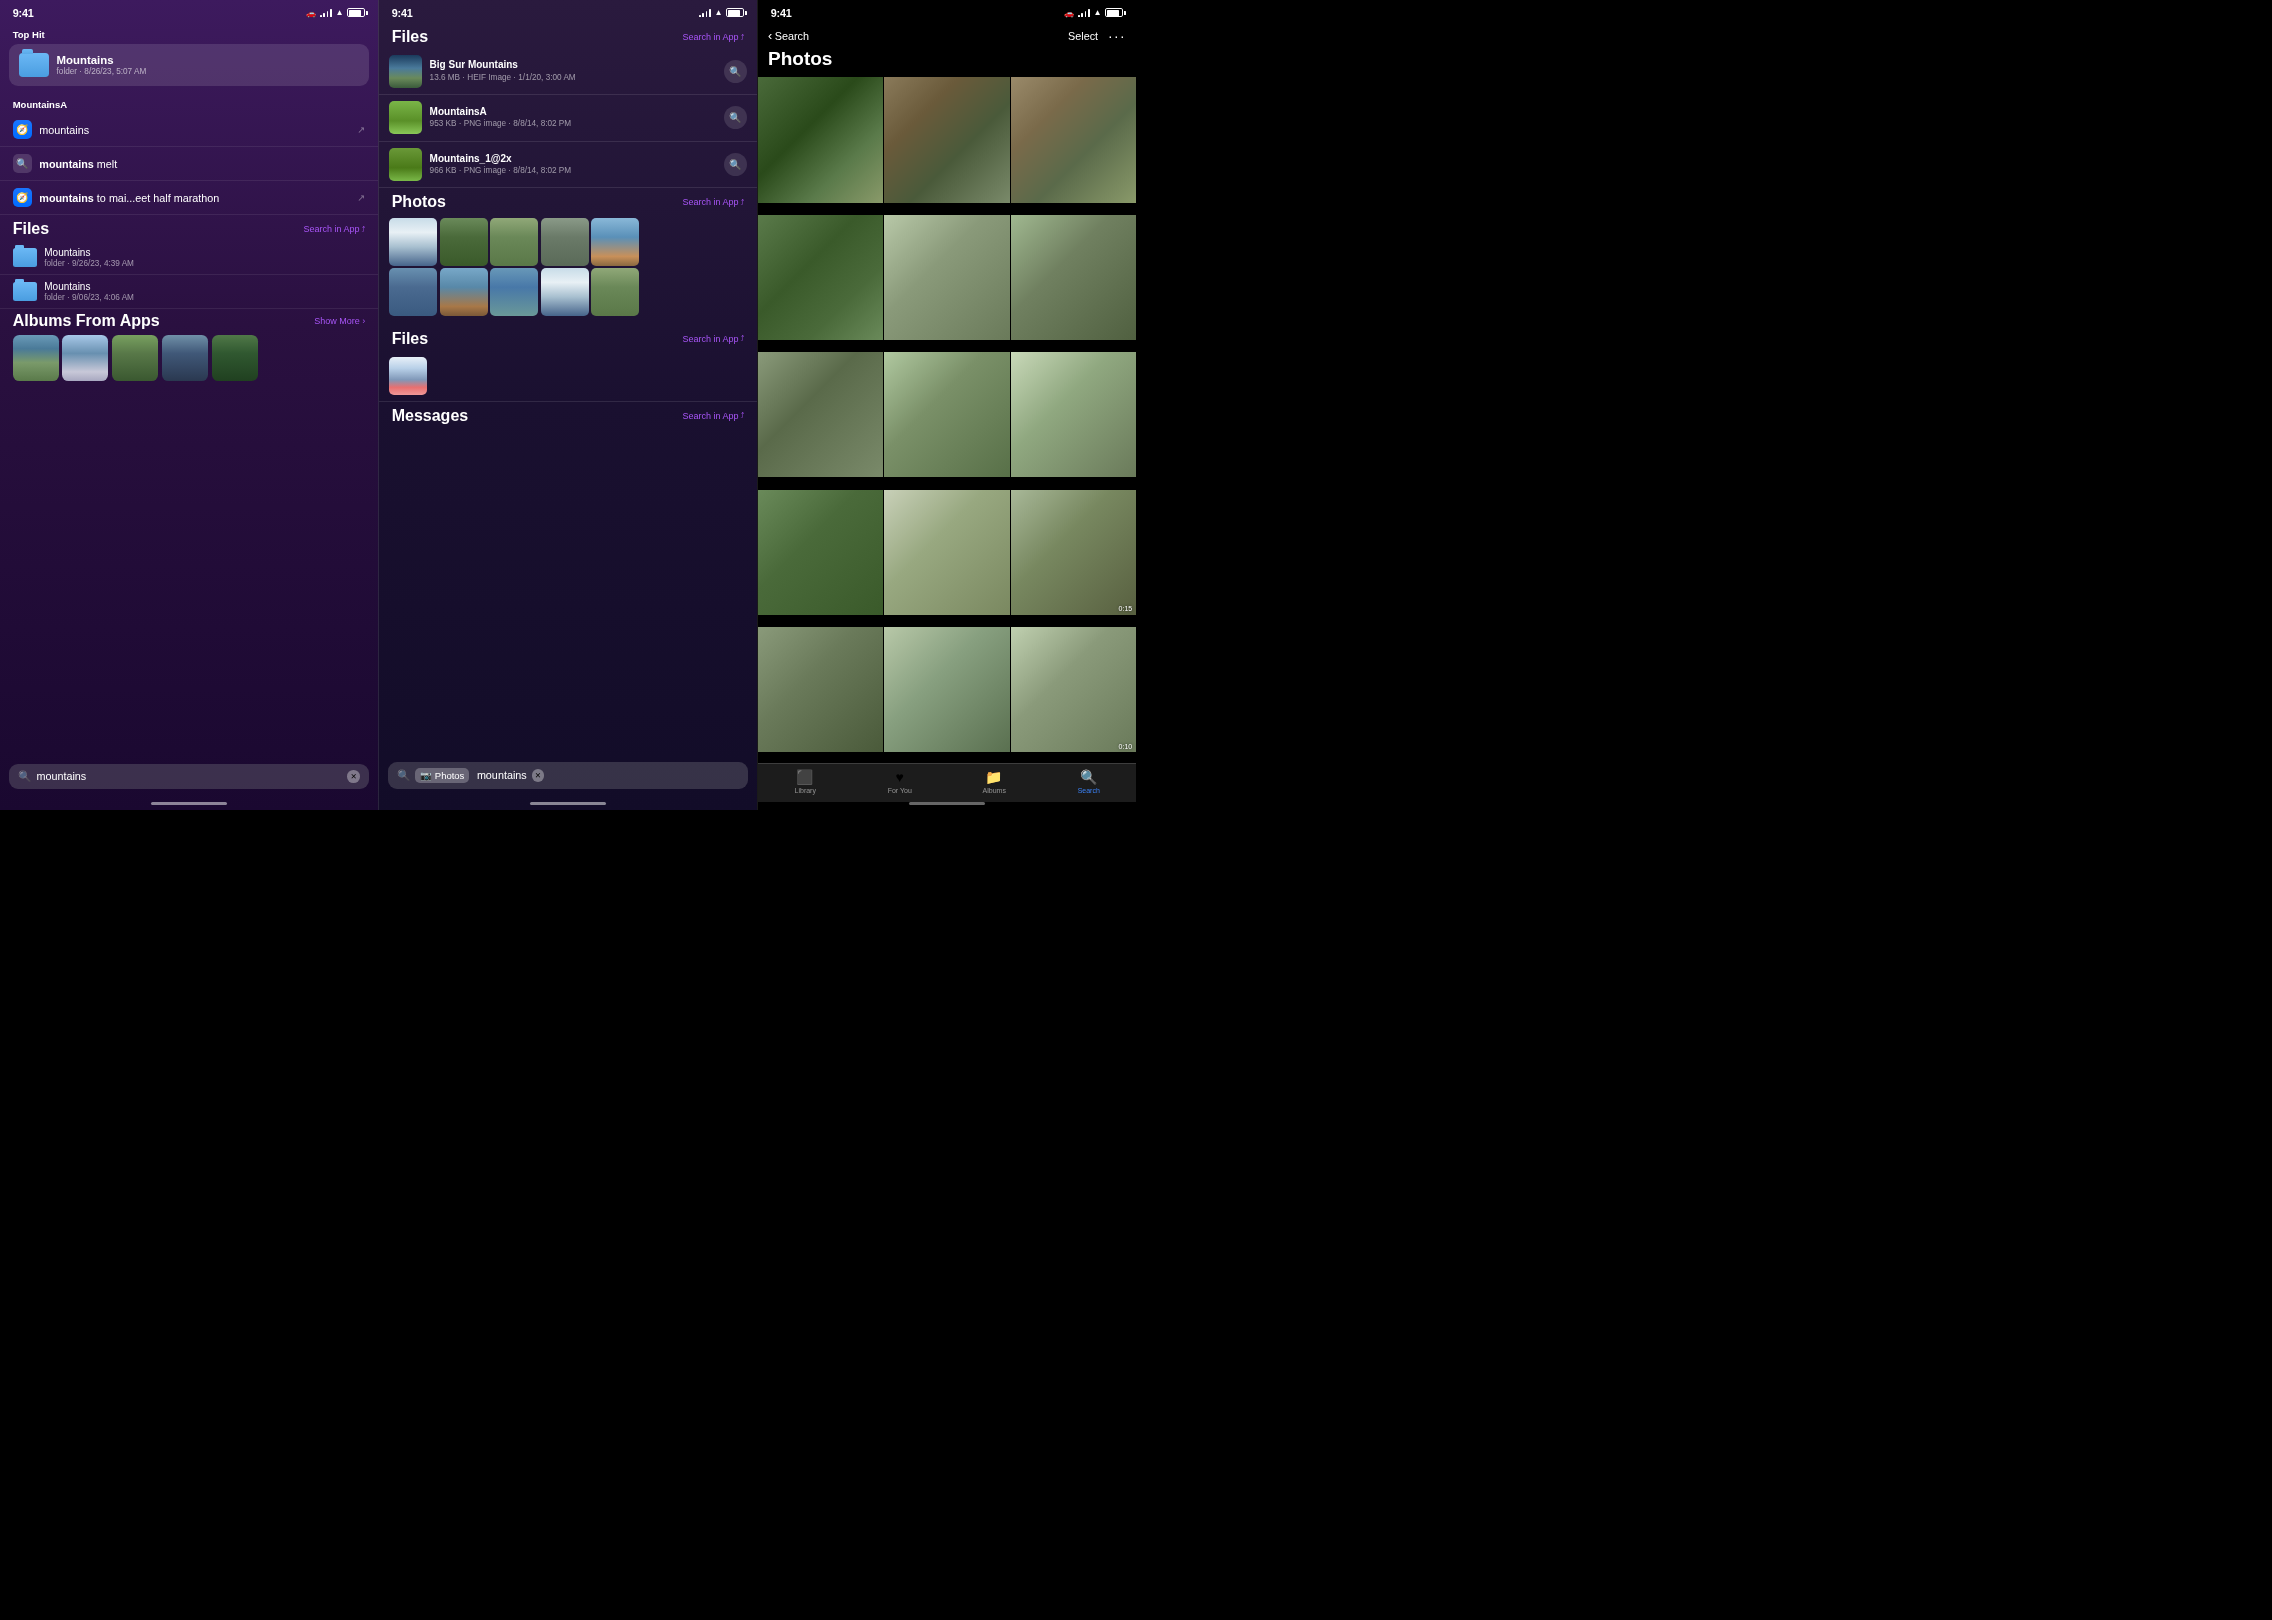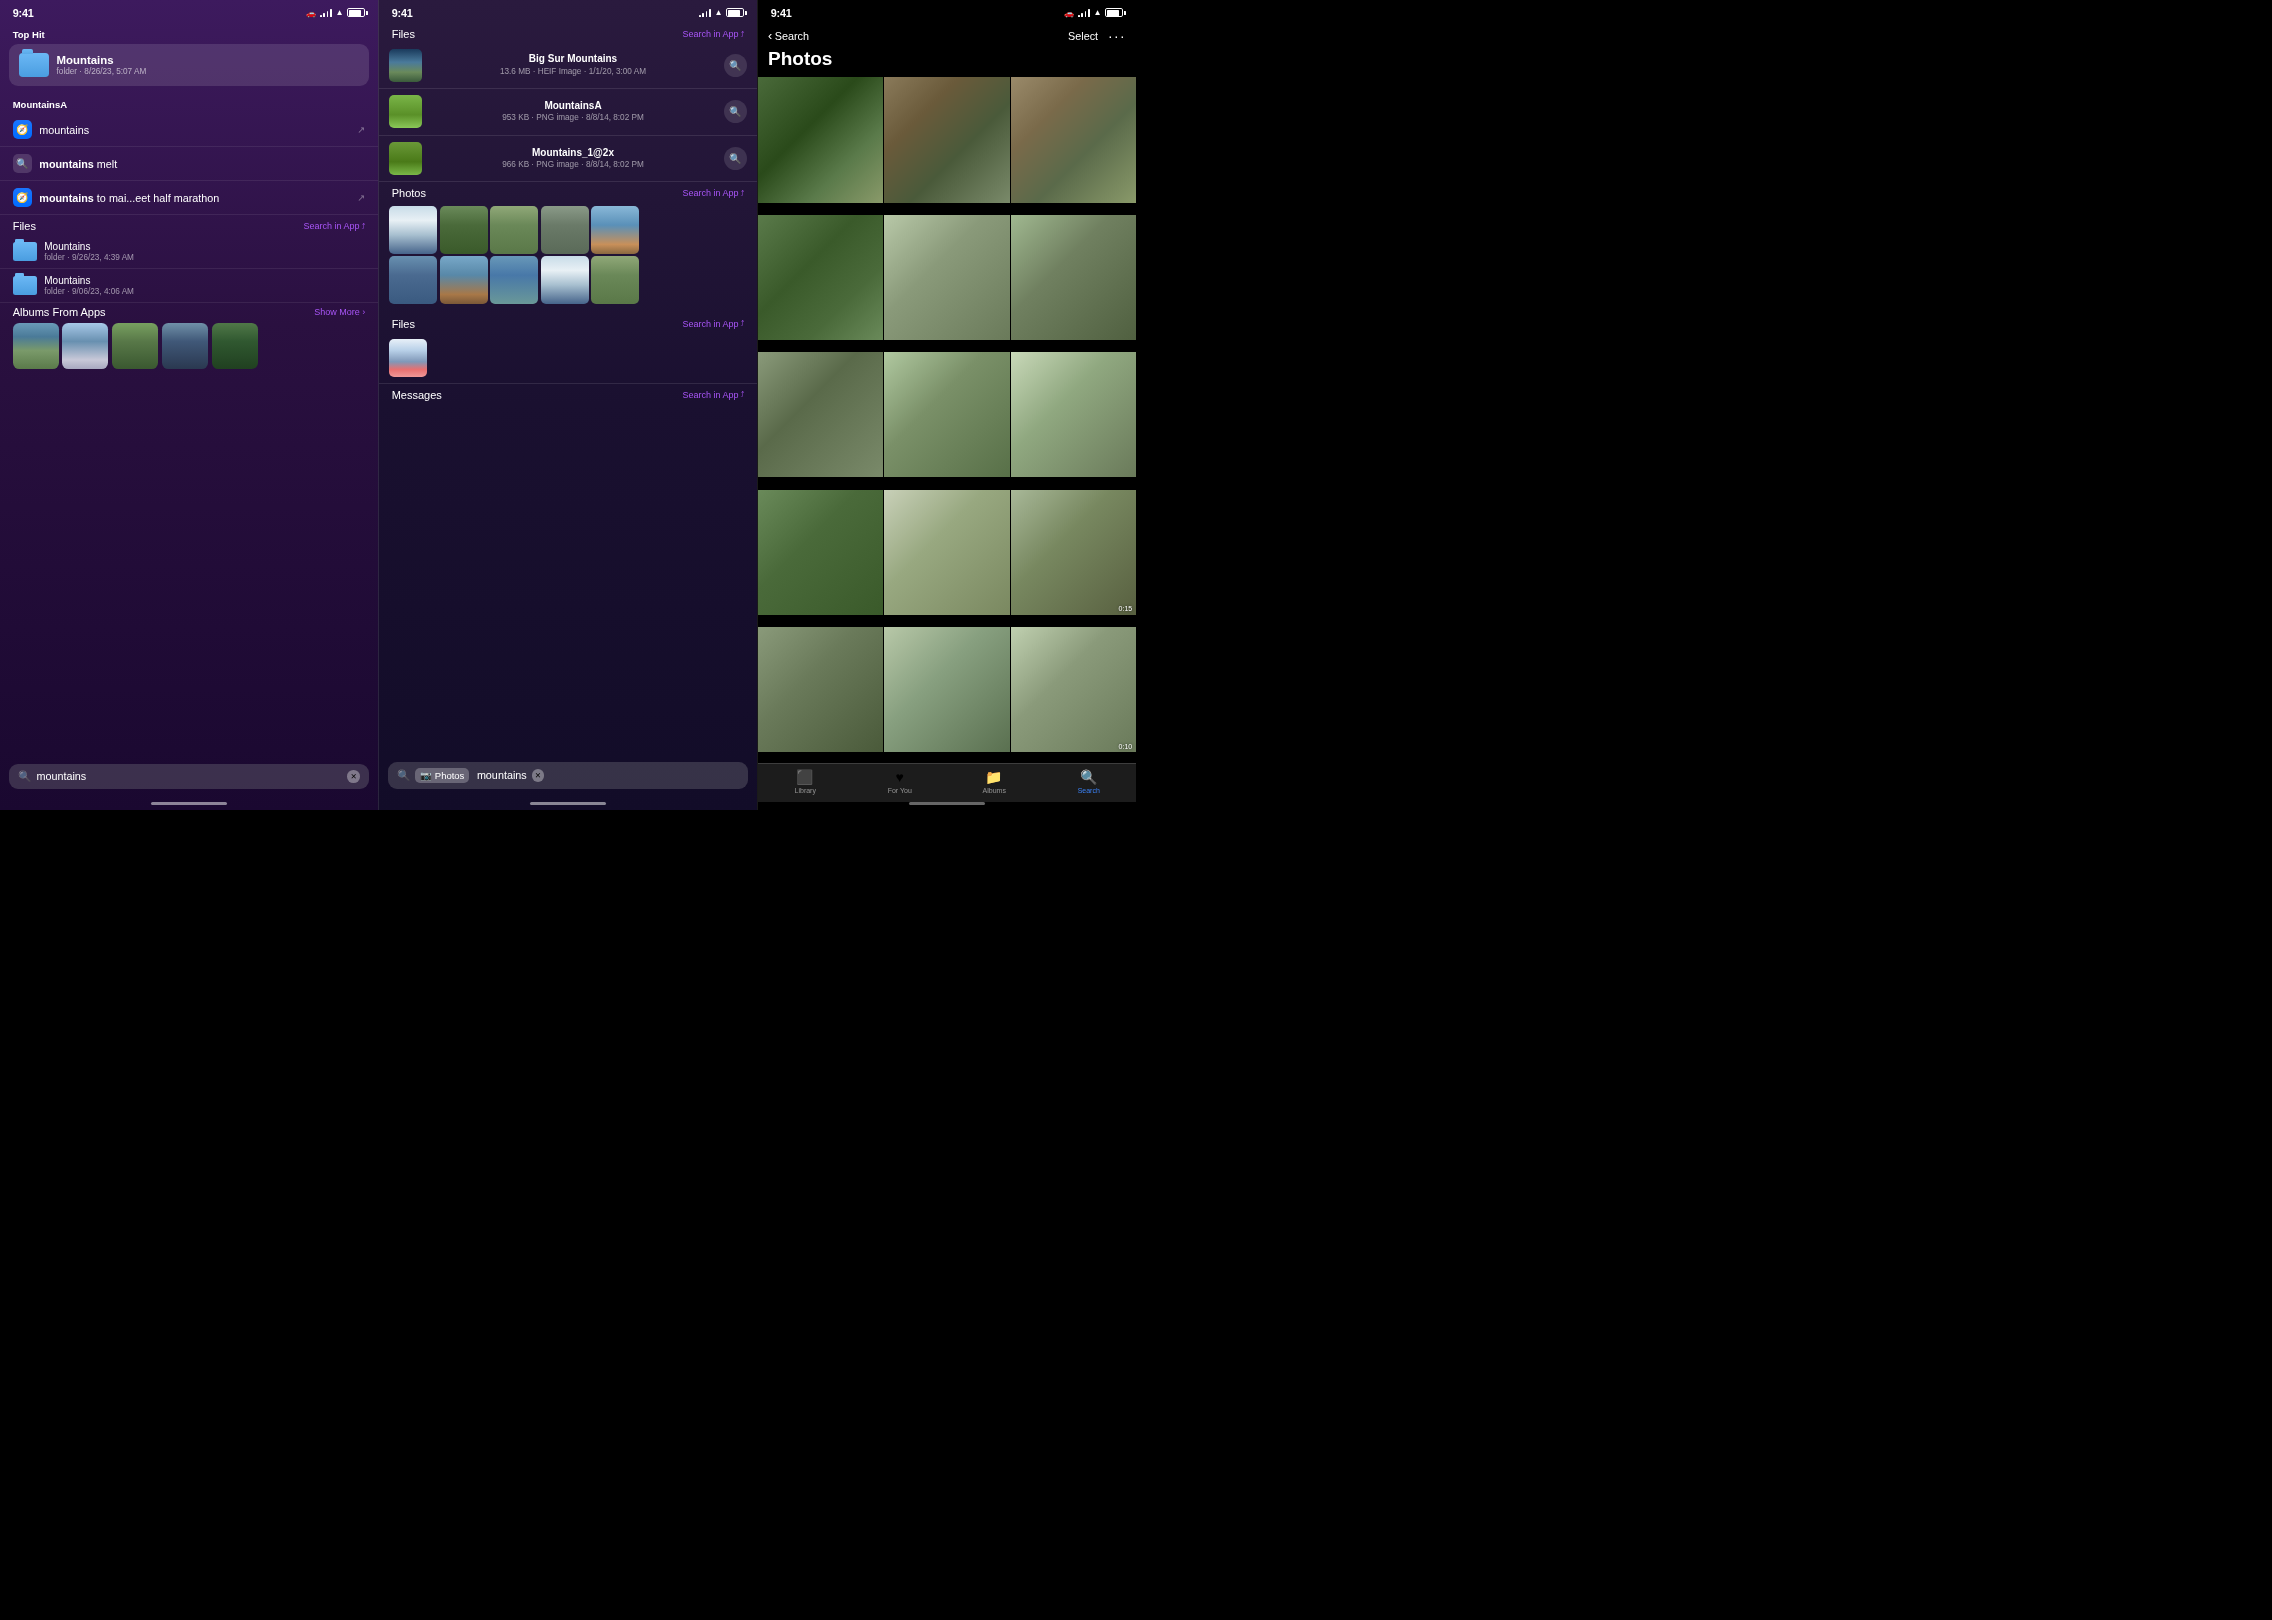--- a/index.html
+++ b/index.html
@@ -171,22 +171,22 @@
     }
 
     .section-header {
       display: flex;
       justify-content: space-between;
       align-items: center;
       padding: 5px 12.7px 2.5px;
       flex-shrink: 0;
     }
     .section-header-label {
-      font-size: 11px;
-      font-weight: 400;
+      font-size: 16px;
+      font-weight: 700;
       color: #fff;
     }
     .search-in-app-btn {
       font-size: 9px;
       color: #a855f7;
       display: flex;
       align-items: center;
       gap: 1.9px;
     }
 
@@ -290,21 +290,21 @@
     }
     .file-thumb-bigsur {
       background: linear-gradient(180deg, #1a3a5c 0%, #4a7a9b 40%, #6a8a5b 70%, #3a5a3b 100%);
     }
     .file-thumb-mountaina {
       background: linear-gradient(180deg, #7ab548 0%, #5a9028 60%, #8ac858 100%);
     }
     .file-thumb-mountains1 {
       background: linear-gradient(180deg, #6a9838 0%, #4a7a18 60%, #7ab848 100%);
     }
-    .file-info { flex: 1; text-align: center; }
+    .file-info { flex: 1; }
     .file-result-name {
       font-size: 10px;
       font-weight: 600;
       color: #fff;
     }
     .file-result-meta {
       font-size: 8.2px;
       color: rgba(255,255,255,0.55);
       margin-top: 1.3px;
       line-height: 1.4;

